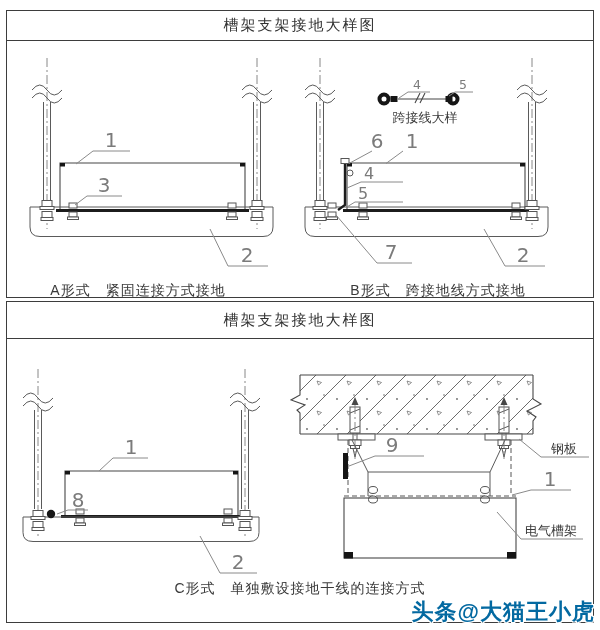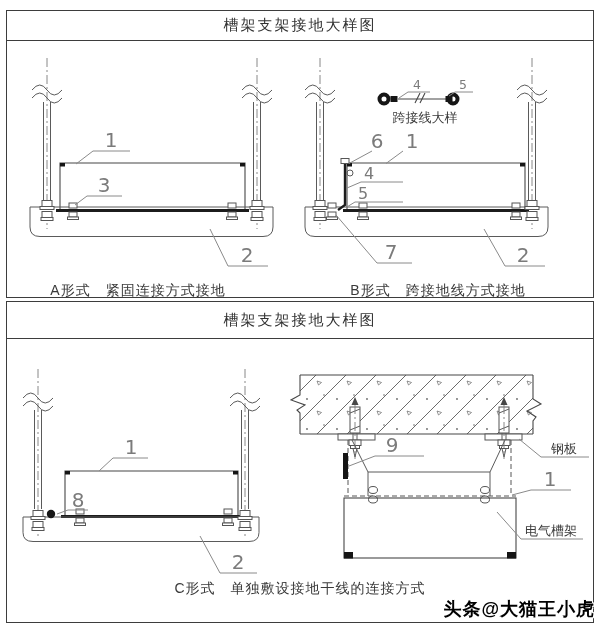--- a/index.html
+++ b/index.html
@@ -20,21 +20,21 @@
   .dash{stroke:#565656;stroke-width:1;fill:none;stroke-dasharray:5 3;}
   .ldr{stroke:#8a8a8a;stroke-width:1;fill:none;}
   .hw{fill:#fff;stroke:#555;stroke-width:1;}
   .blk{fill:#151515;stroke:none;}
   .ring{stroke:#161616;stroke-width:4;fill:none;}
   .num{font-family:"DejaVu Sans",sans-serif;fill:#7b7b7b;font-size:20px;text-anchor:middle;}
   .num-s{font-size:16px;}
   .num-xs{font-size:12.5px;}
   .cap{font-family:"Liberation Sans",sans-serif;fill:#3a3a3a;font-size:14px;text-anchor:middle;letter-spacing:1px;}
   .lbl{font-family:"Liberation Sans",sans-serif;fill:#3a3a3a;font-size:13px;text-anchor:middle;}
-  .watermark{position:absolute;top:597px;right:5px;font-size:18px;font-weight:700;color:#000000;letter-spacing:1px;
+  .watermark{position:absolute;top:597px;right:5px;font-size:22px;font-weight:700;color:#0369a1;letter-spacing:1px;
     text-shadow:-1px -1px 0 #fff,1px -1px 0 #fff,-1px 1px 0 #fff,1px 1px 0 #fff;}
 </style>
 </head>
 <body>
 
 <div class="panel" id="panel1">
   <div class="panel-title">槽架支架接地大样图</div>
 
   <svg class="drawing" width="586" height="256" viewBox="7 40 586 256">
     <defs>

